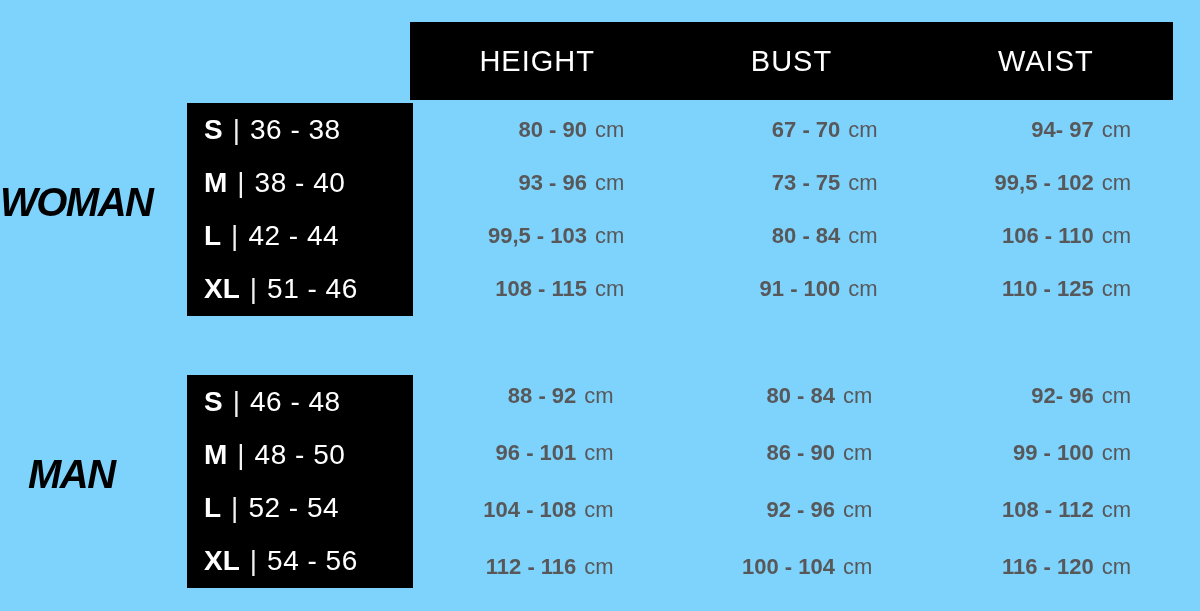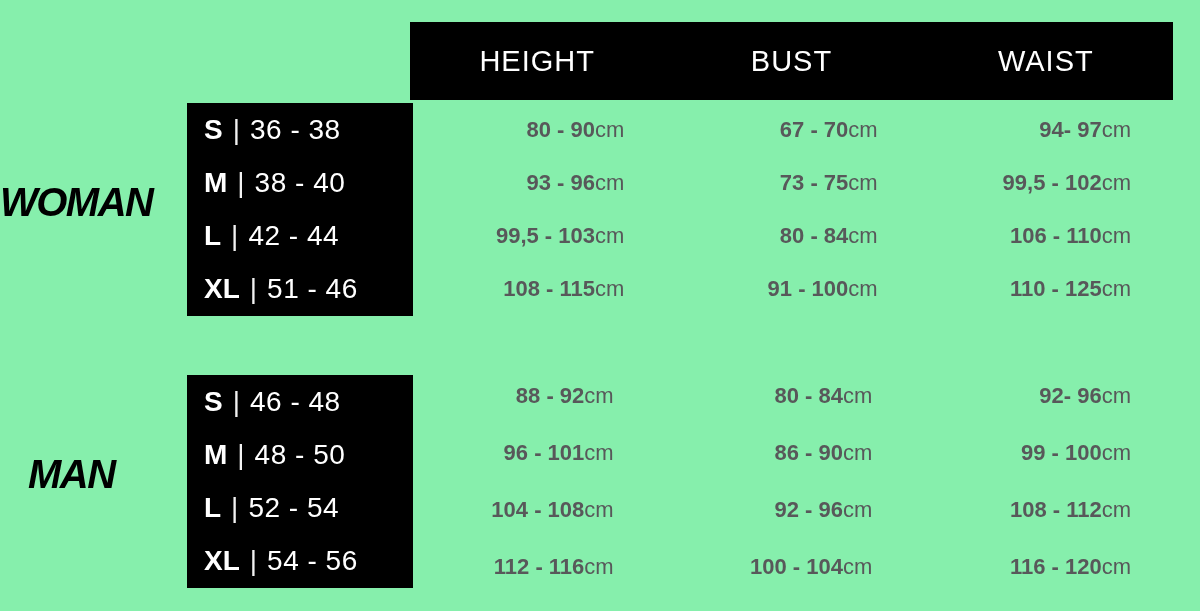--- a/index.html
+++ b/index.html
@@ -1,21 +1,21 @@
 <!DOCTYPE html>
 <html><head>
 <meta charset="utf-8">
 <style>
   html, body { margin: 0; padding: 0; background: #ffffff; }
 
   .canvas {
     position: relative;
     width: 1200px;
     height: 611px;
-    background: #86efac;
+    background: #7dd3fc;
     font-family: "Liberation Sans", sans-serif;
     overflow: hidden;
   }
 
   
   .header-bar {
     position: absolute;
     left: 410px;
     top: 22px;
     width: 763px;
@@ -93,21 +93,21 @@
   .cell {
     display: flex;
     align-items: center;
     justify-content: flex-end;
     padding-right: 42px;
     color: #58585a;
     font-size: 22px;
     white-space: nowrap;
   }
   .cell .val  { font-weight: bold; }
-  .cell .unit { font-weight: 400; }
+  .cell .unit { font-weight: 400; margin-left: 8px; }
 </style>
 </head>
 <body>
 
 <div class="canvas">
 
   <div class="header-bar">
     <div class="header-col">HEIGHT</div>
     <div class="header-col">BUST</div>
     <div class="header-col">WAIST</div>

